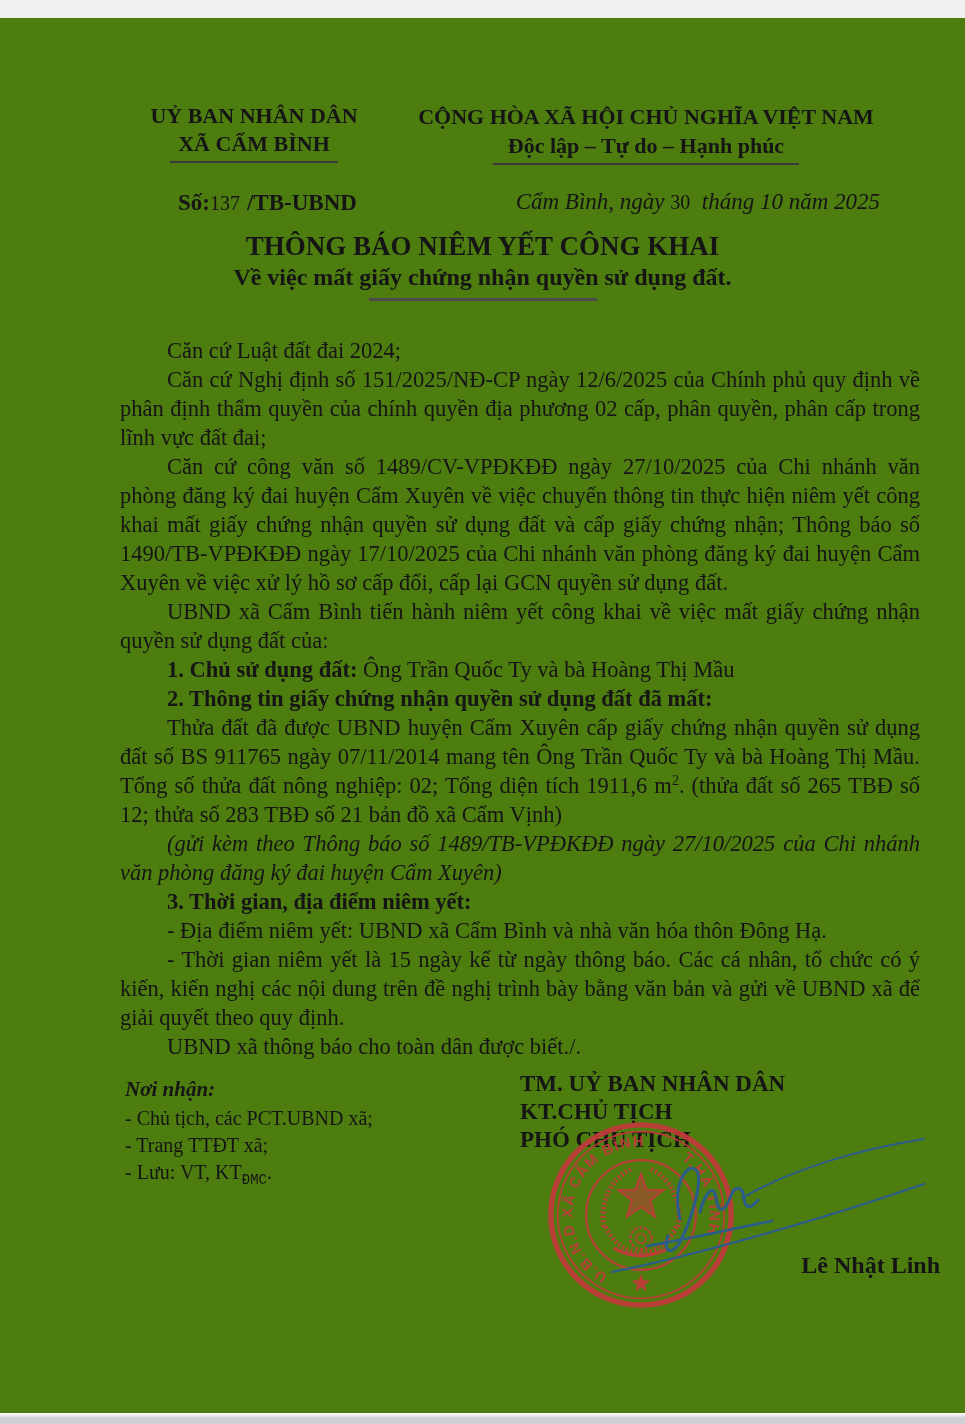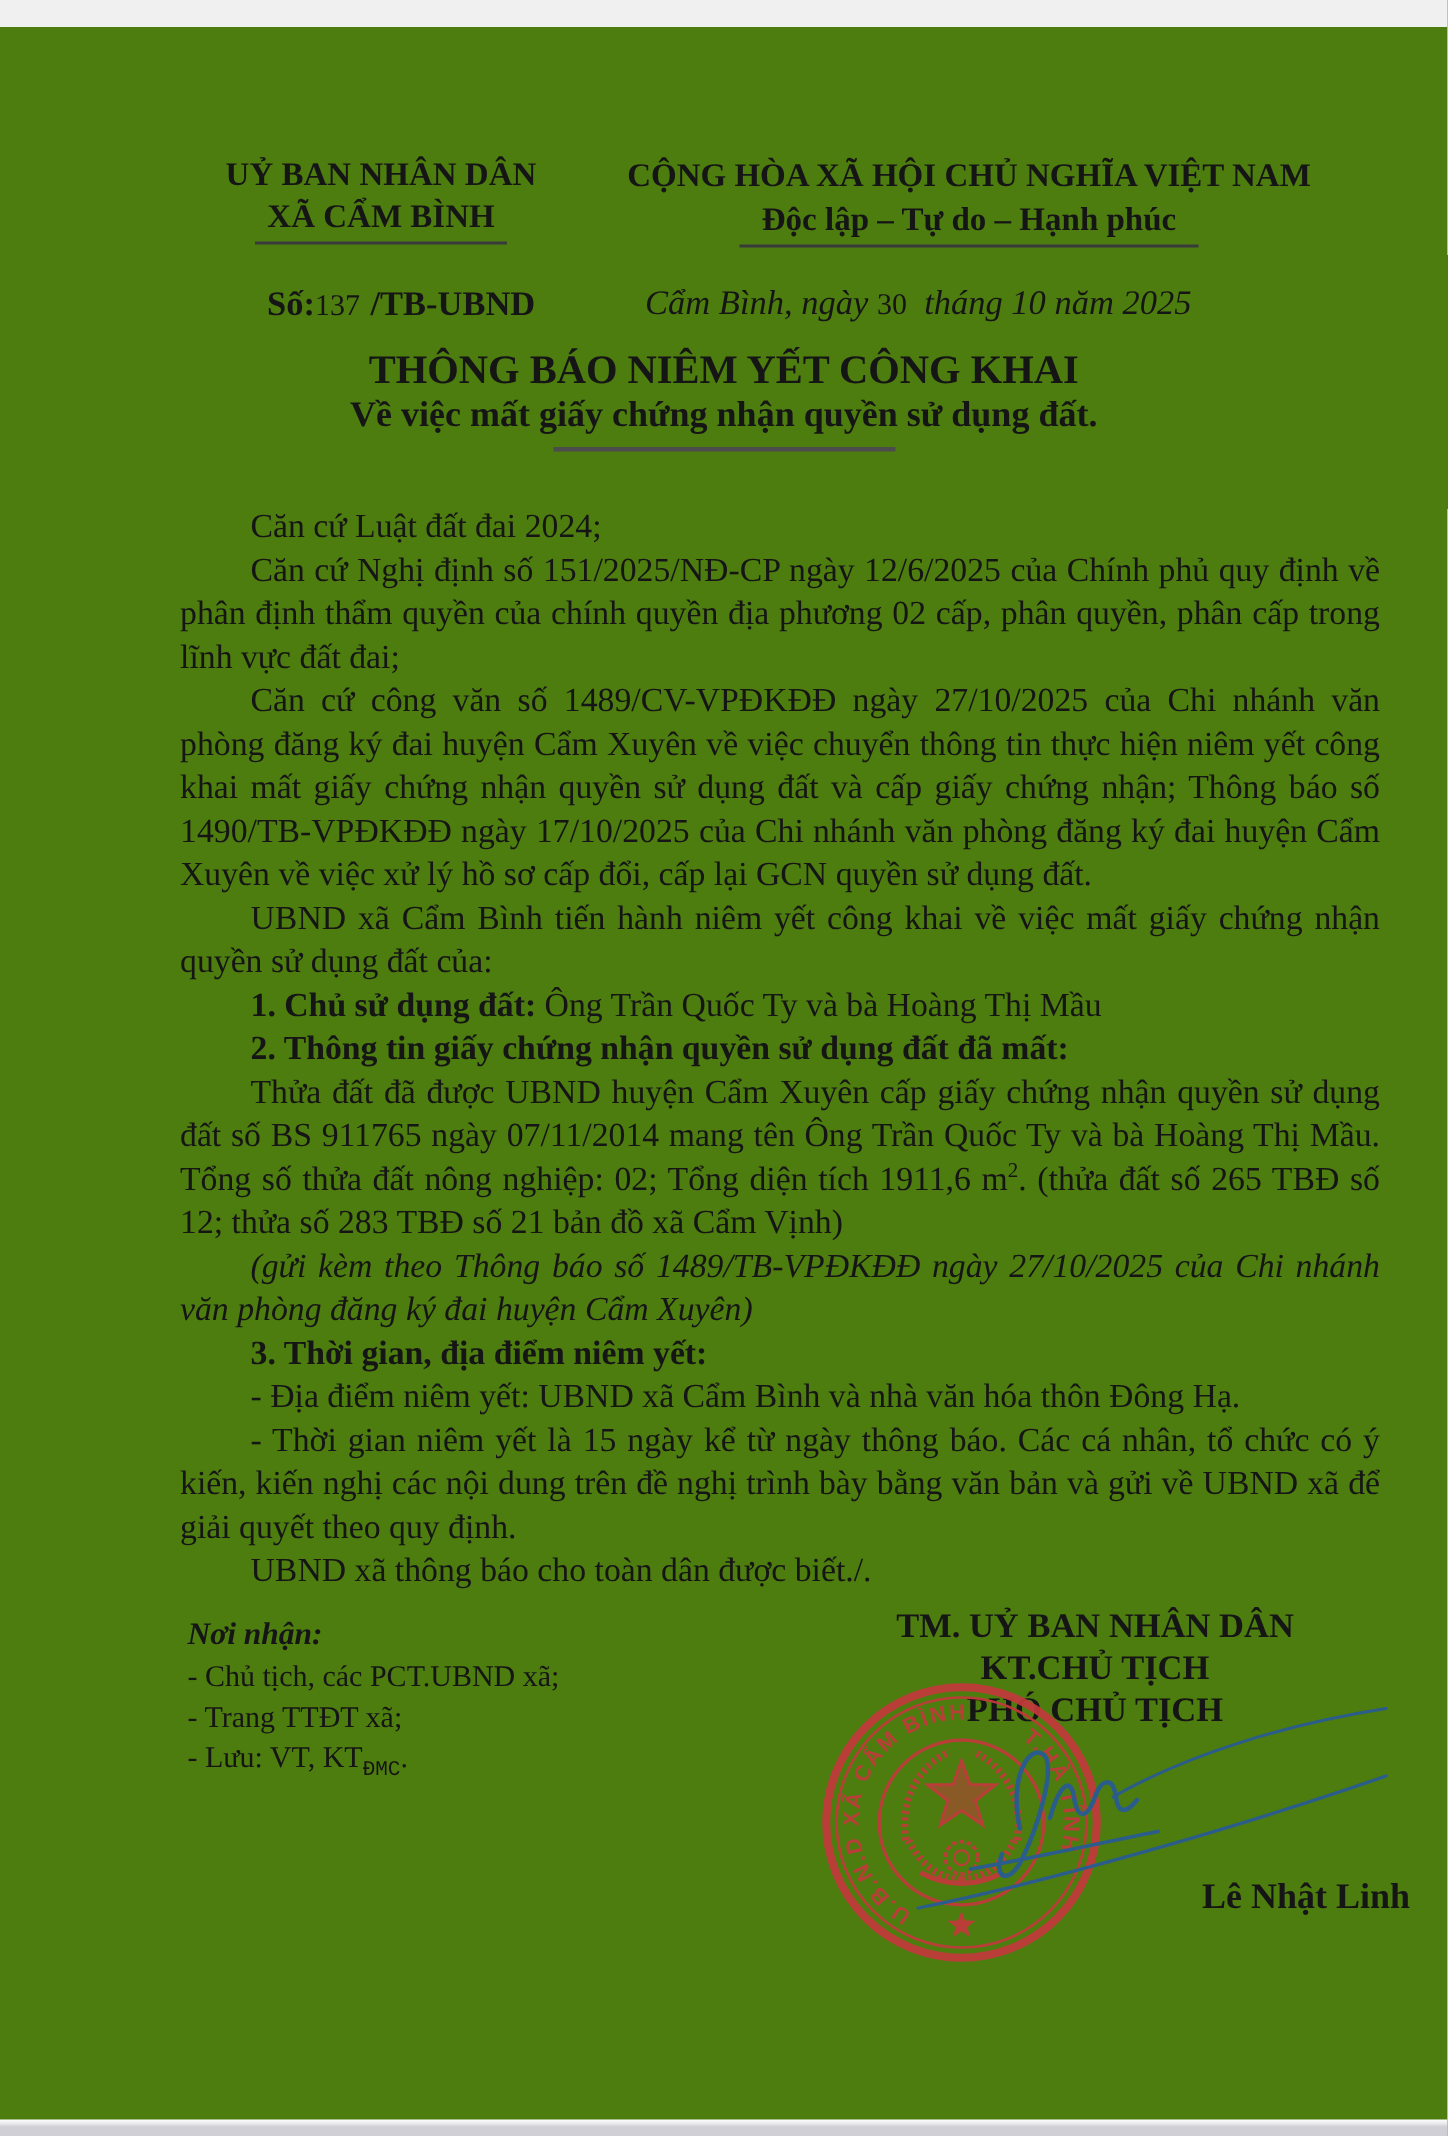--- a/index.html
+++ b/index.html
@@ -33,21 +33,21 @@
   .rule-issuer { width:168px; }
   .rule-motto  { width:306px; }
   .doc-number {
     position:absolute; top:190px; left:178px; font-size:23px; font-weight:bold;
   }
   .doc-number .filled {
     font-weight:normal; font-size:20px; font-family:"Liberation Serif",serif;
   }
   .doc-number .suffix { margin-left:7px; }
   .place-date {
-    position:absolute; top:189px; left:430px; width:450px; text-align:left;
+    position:absolute; top:189px; left:430px; width:450px; text-align:right;
     font-style:italic; font-size:23px;
   }
   .place-date .filled { font-style:normal; font-size:20px; }
   
   .title-block { position:absolute; top:230px; left:0; width:100%; text-align:center; }
   .title-l1 { font-weight:bold; font-size:27px; line-height:32px; }
   .title-l2 { font-weight:bold; font-size:24px; line-height:31px; }
   .rule-title { width:228px; height:3px; background:#4c4c4c; margin-top:5px; }
   
   .doc-body {
@@ -59,21 +59,21 @@
   .doc-body .it { font-style:italic; }
   .doc-body sup { font-size:14px; line-height:0; }
   
   .recipients {
     position:absolute; top:1076px; left:125px; width:330px; font-size:20px; line-height:27px;
   }
   .recipients-heading { font-weight:bold; font-style:italic; font-size:21px; margin-bottom:2px; }
   .recipients sub { font-size:14px;font-family:Liberation Mono, monospace; }
   .sign-block {
     position:absolute; top:1070px; left:520px; width:420px;
-    text-align:center; font-weight:bold; font-size:23px; line-height:28px; z-index:1;
+    text-align:left; font-weight:bold; font-size:23px; line-height:28px; z-index:1;
   }
   .sign-name {
     position:absolute; top:1252px; left:520px; width:420px;
     text-align:right; font-weight:bold; font-size:24px; z-index:4;
   }
   .seal {
     position:absolute; top:1117px; left:543px; width:196px; height:196px;
     z-index:2; opacity:0.92;
   }
   .signature {

